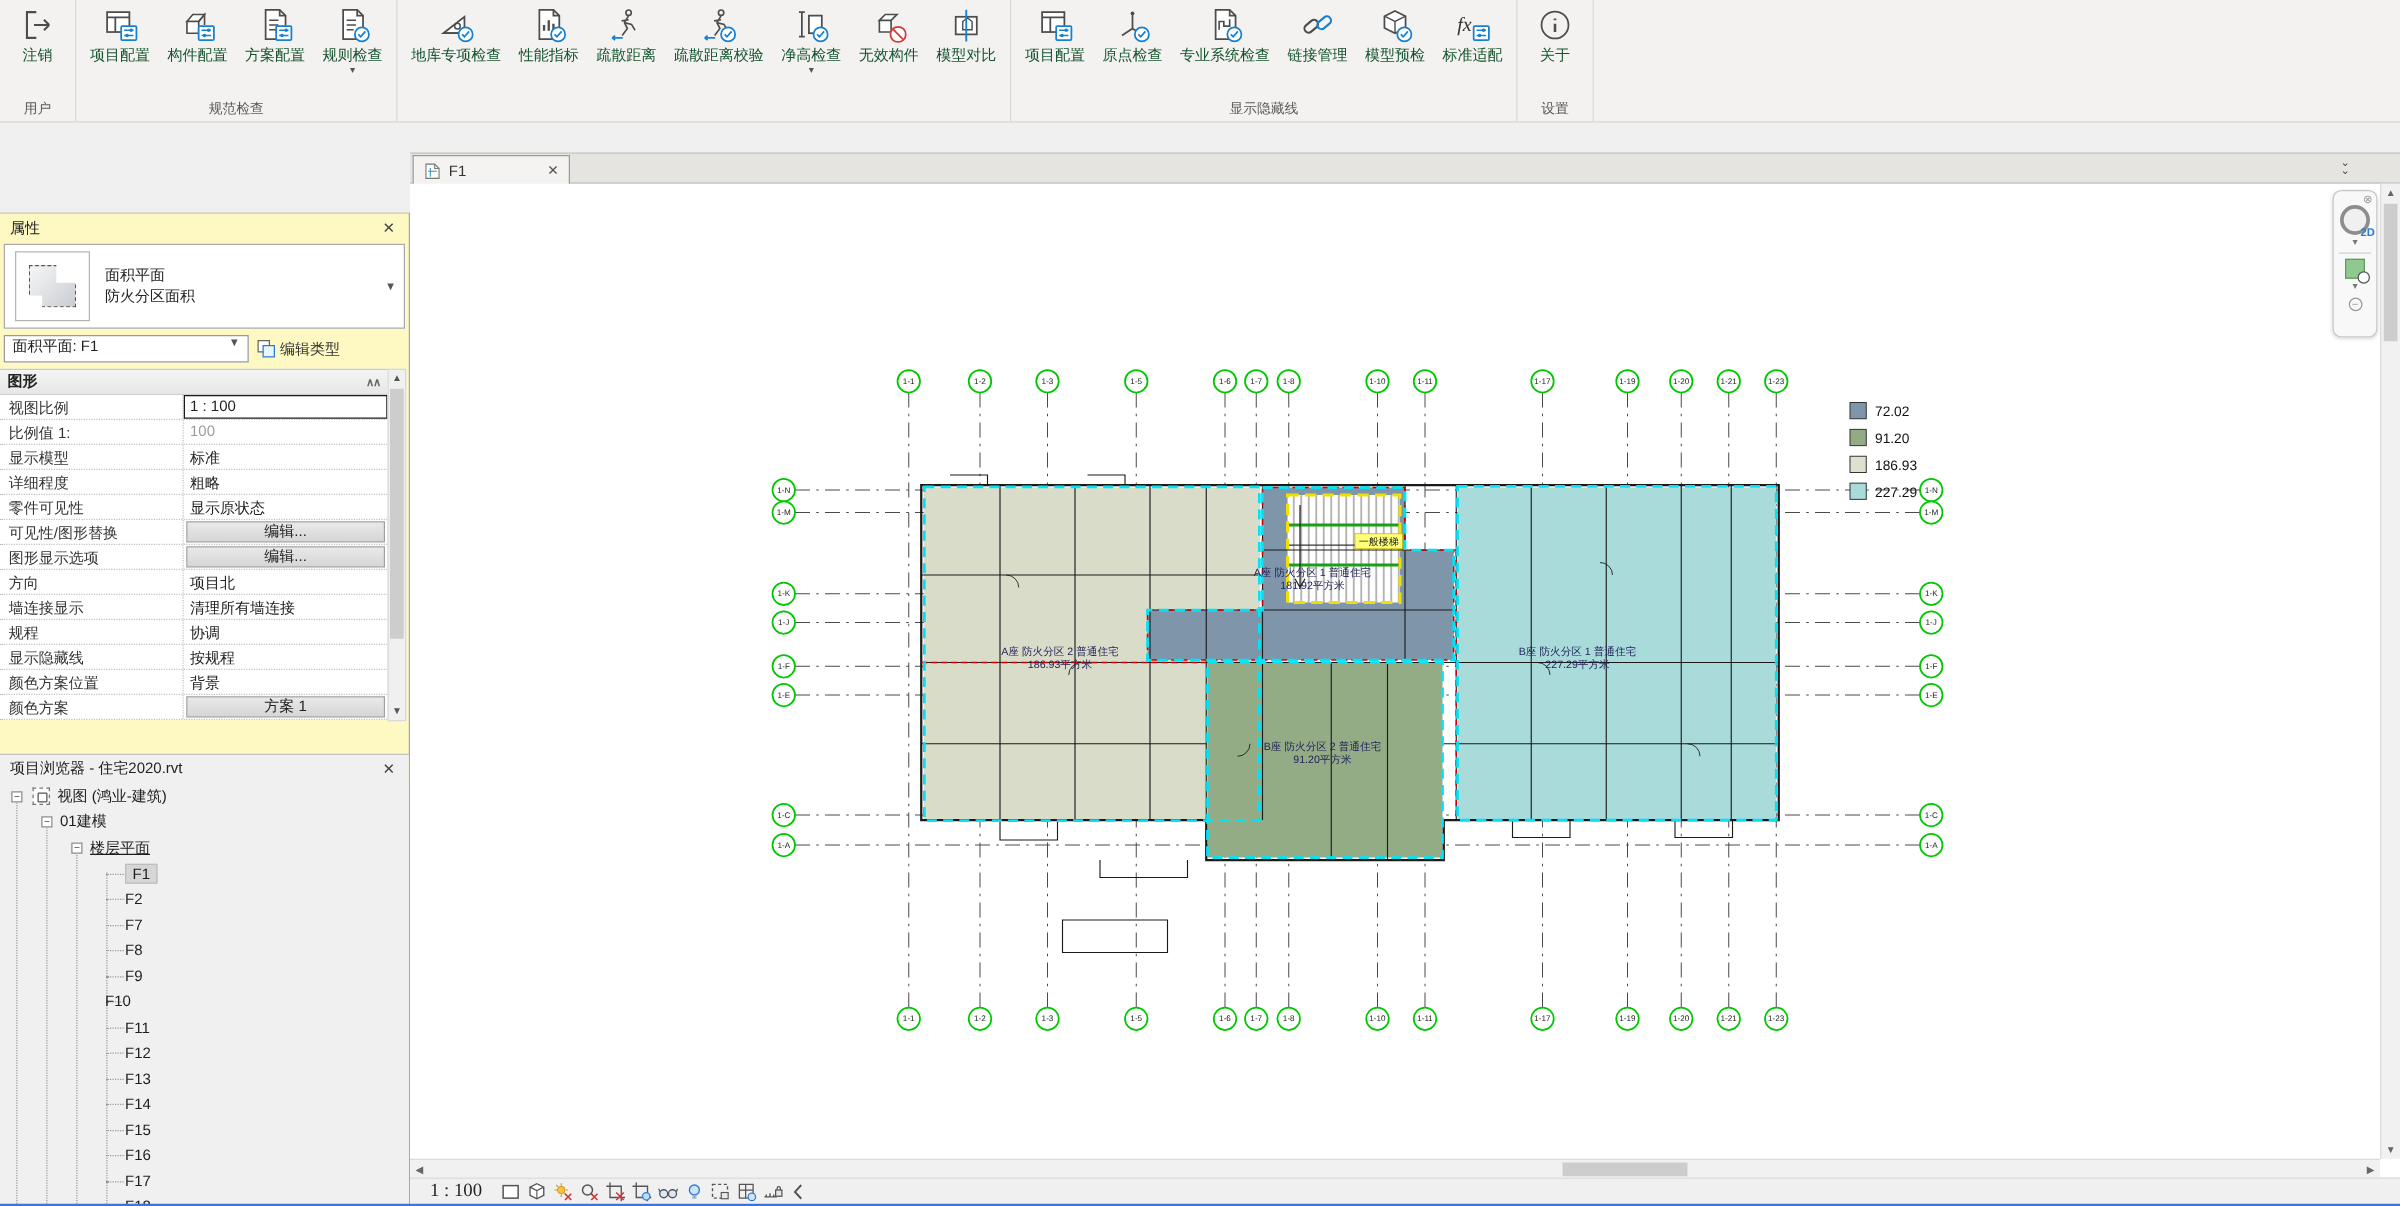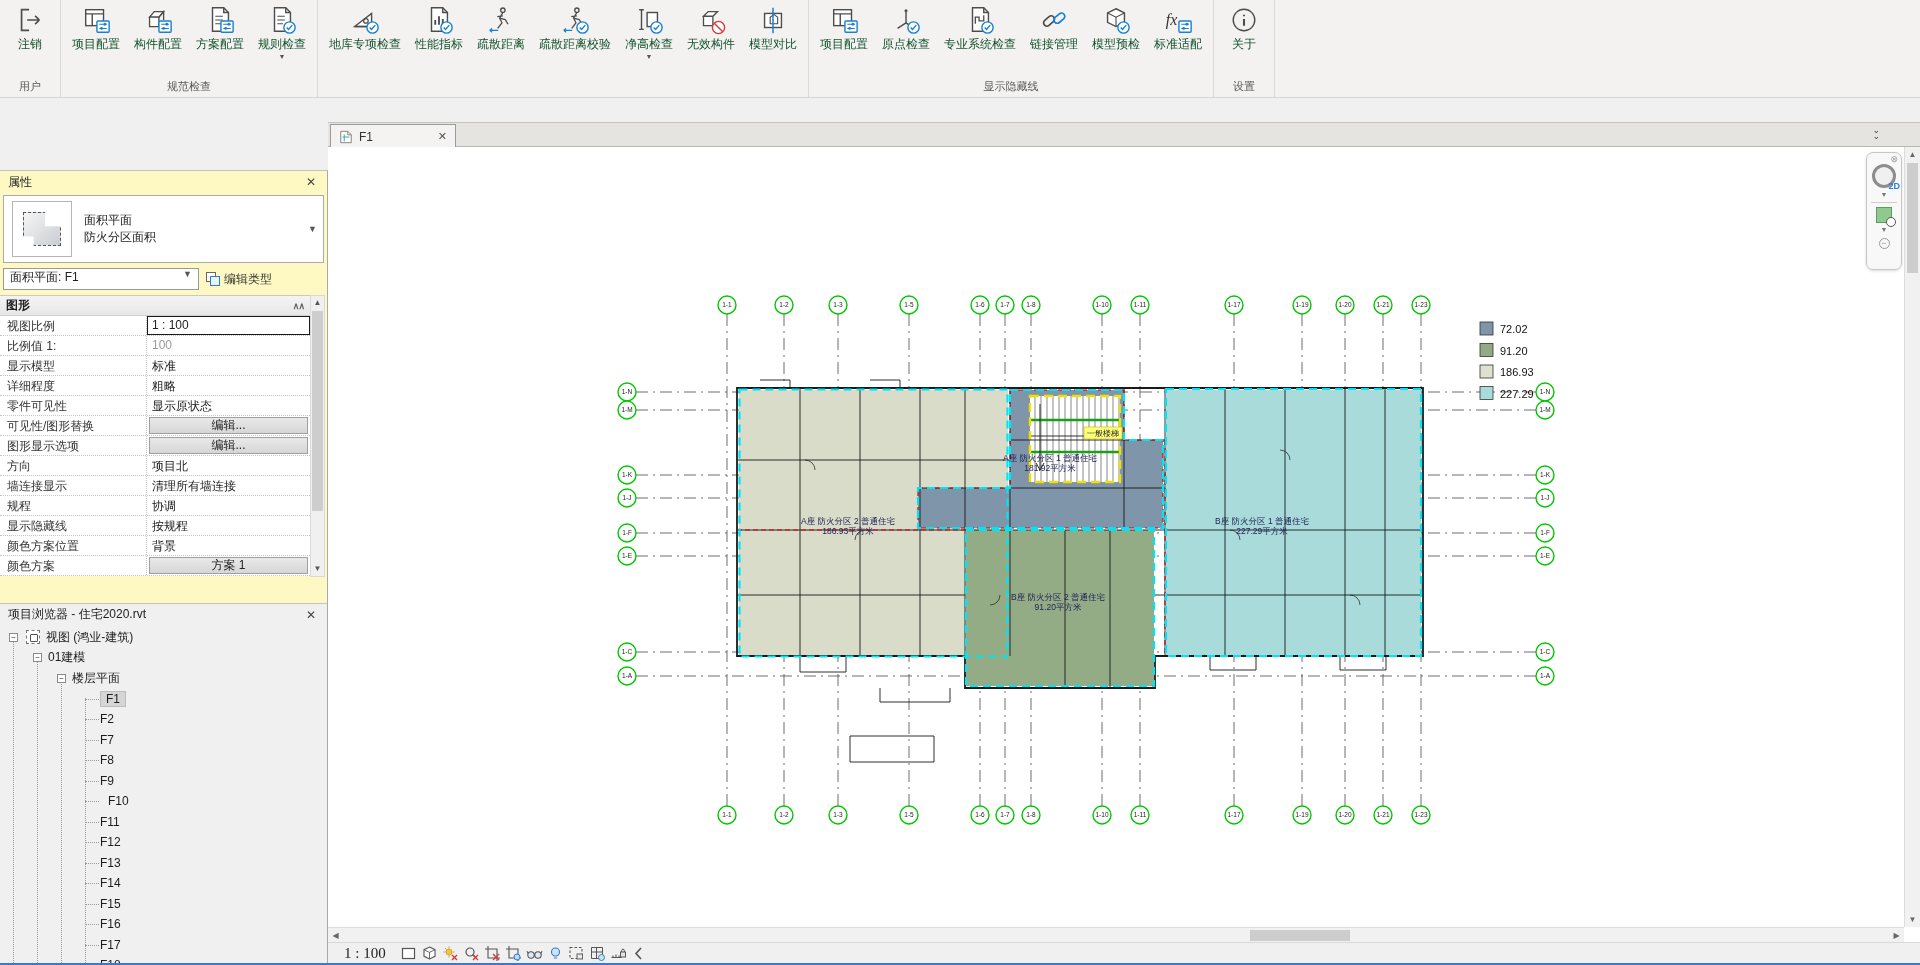--- a/index.html
+++ b/index.html
@@ -460,21 +460,21 @@
           <div class="tbox" style="left: 9px;">−</div>
           <div class="viewicon" style="left: 26px;"></div>
           <span class="tlabel" style="left: 46px;">视图 (鸿业-建筑)</span>
         </div>
         <div class="trow">
           <div class="tbox" style="left: 33px;">−</div>
           <span class="tlabel" style="left: 48px;">01建模</span>
         </div>
         <div class="trow">
           <div class="tbox" style="left: 57px;">−</div>
-          <span class="tlabel" style="left: 72px;">楼层平面</span>
+          <span class="tlabel" style="left: 72px; text-decoration: underline;">楼层平面</span>
         </div>
         <div class="trow">
           <div class="tstub" style="left: 85px; width: 14px; top: 10px;"></div>
           <span class="tlabel sel" style="left: 100px;">F1</span>
         </div>
         <div class="trow">
           <div class="tstub" style="left: 85px; width: 14px; top: 10px;"></div>
           <span class="tlabel" style="left: 100px;">F2</span>
         </div>
         <div class="trow">
@@ -484,21 +484,21 @@
         <div class="trow">
           <div class="tstub" style="left: 85px; width: 14px; top: 10px;"></div>
           <span class="tlabel" style="left: 100px;">F8</span>
         </div>
         <div class="trow">
           <div class="tstub" style="left: 85px; width: 14px; top: 10px;"></div>
           <span class="tlabel" style="left: 100px;">F9</span>
         </div>
         <div class="trow">
           <div class="tstub" style="left: 85px; width: 14px; top: 10px;"></div>
-          <span class="tlabel" style="left: 108px;">F10</span>
+          <span class="tlabel" style="left: 84px;">F10</span>
         </div>
         <div class="trow">
           <div class="tstub" style="left: 85px; width: 14px; top: 10px;"></div>
           <span class="tlabel" style="left: 100px;">F11</span>
         </div>
         <div class="trow">
           <div class="tstub" style="left: 85px; width: 14px; top: 10px;"></div>
           <span class="tlabel" style="left: 100px;">F12</span>
         </div>
         <div class="trow">

